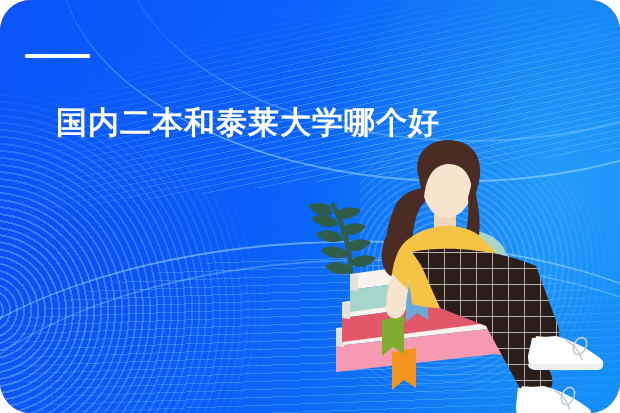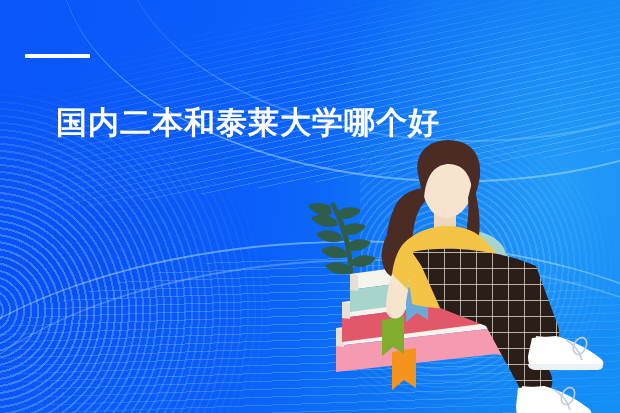--- a/index.html
+++ b/index.html
@@ -11,20 +11,21 @@
   body {
     font-family: "Liberation Sans", "DejaVu Sans", sans-serif;
   }
 
   .banner {
     position: relative;
     width: 620px;
     height: 413px;
     overflow: hidden;
     background: #ef4444;
+    border-radius: 31px;
   }
 
   
   .bg-base {
     position: absolute;
     inset: 0;
     background: linear-gradient(100deg, #0a55f8 0%, #0b60fb 42%, #0e7ef2 78%, #0f92f4 100%);
   }
   .bg-right-glow {
     position: absolute;

